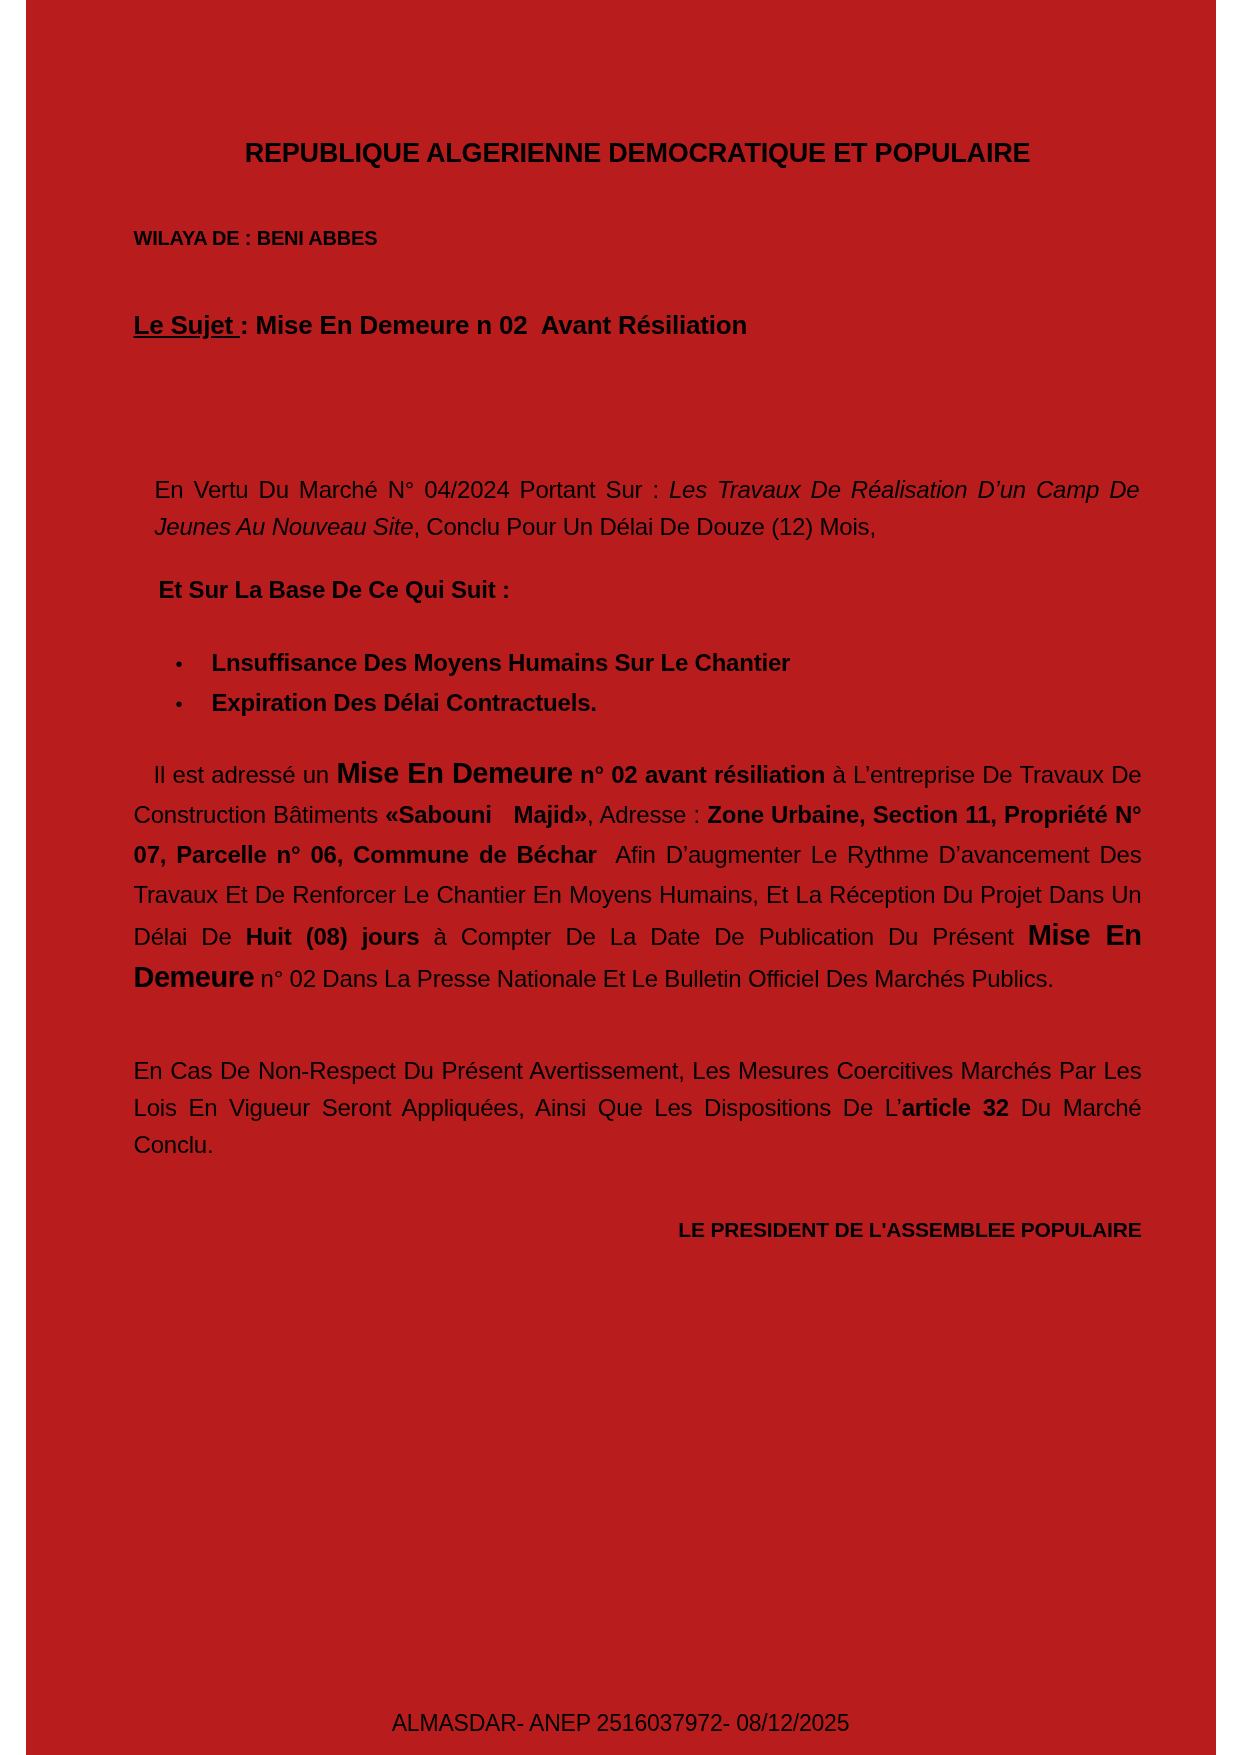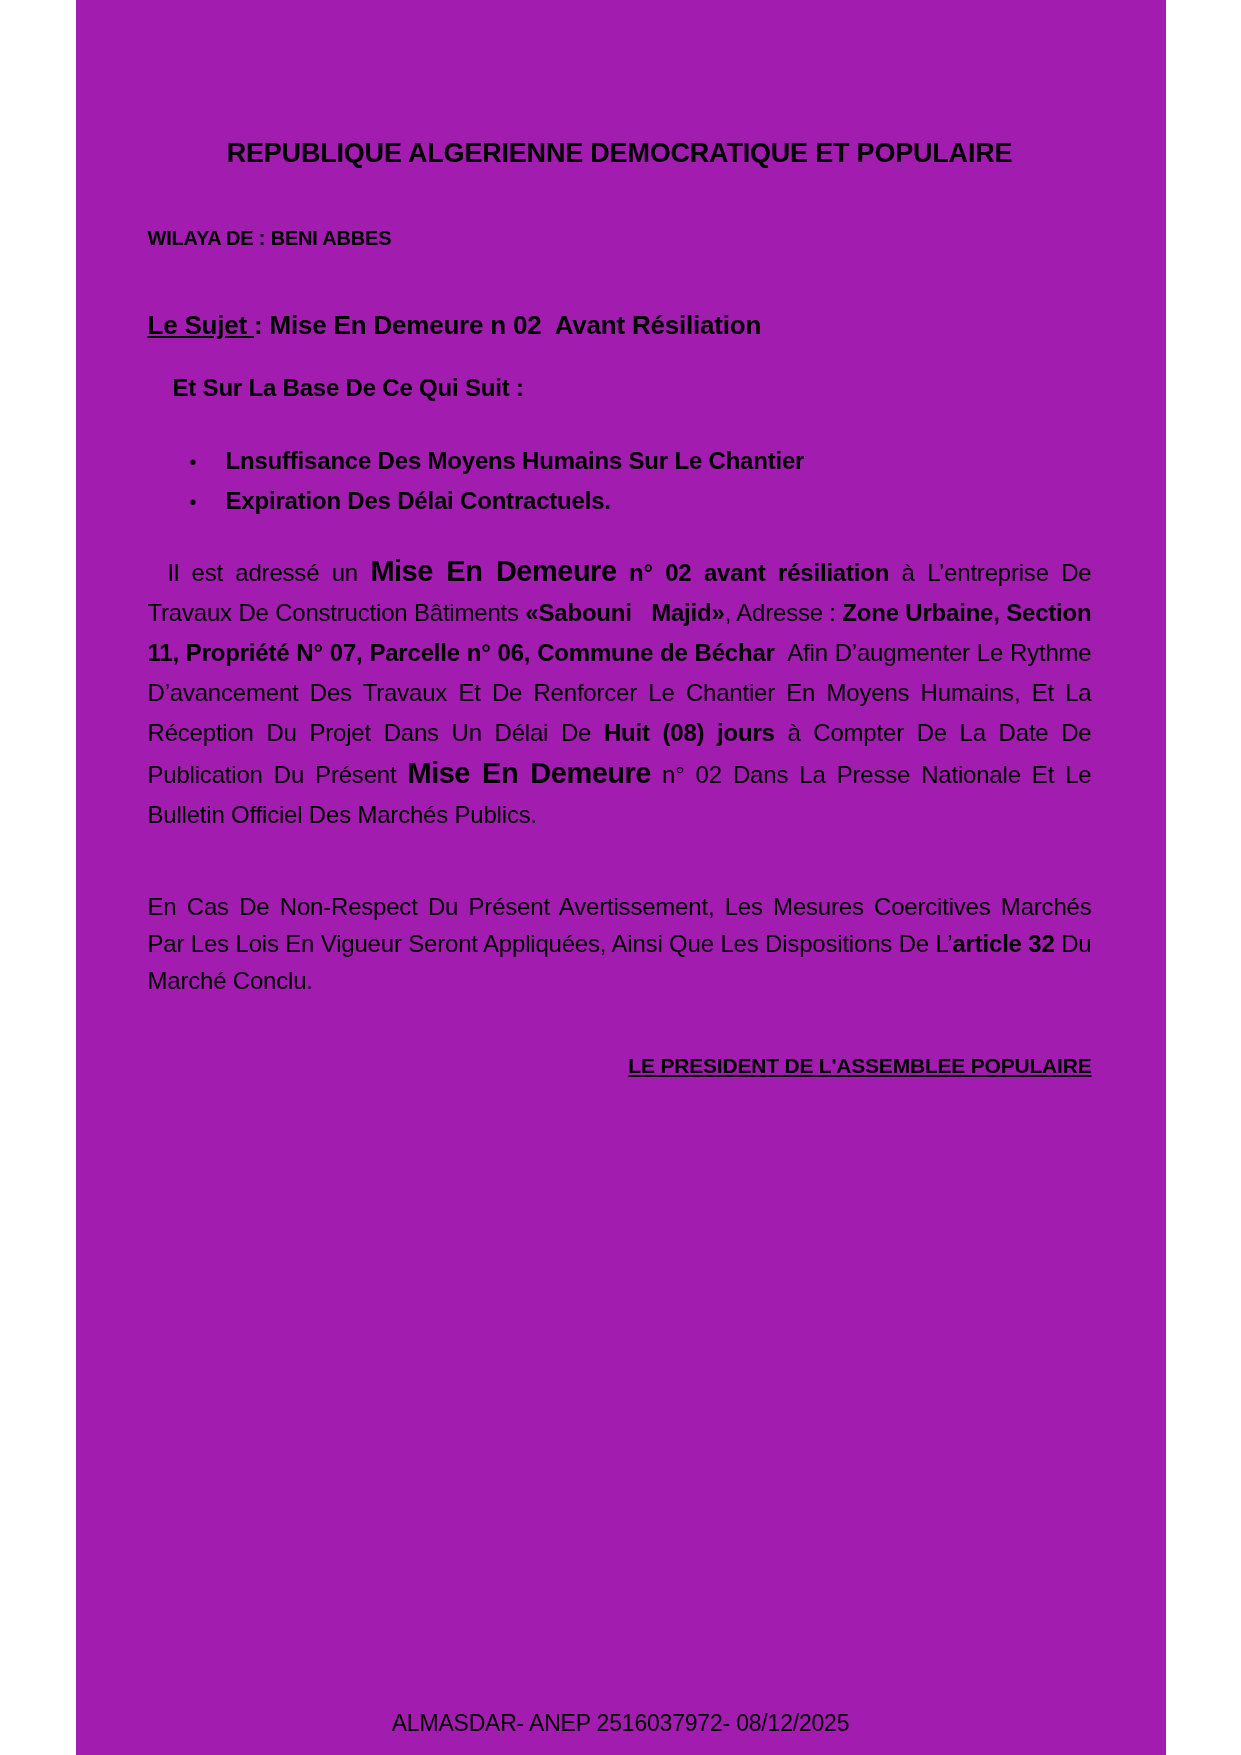--- a/index.html
+++ b/index.html
@@ -2,29 +2,29 @@
 <html><head>
 <meta charset="utf-8">
 <style>
   html, body {
     margin: 0;
     padding: 0;
     background: #ffffff;
   }
   .page {
     position: relative;
-    width: 1090px;
+    width: 1190px;
     height: 1755px;
     margin: 0 auto;
-    background: #a21caf;
+    background: #b91c1c;
     color: #000000;
     font-family: "Liberation Sans", "DejaVu Sans", sans-serif;
     letter-spacing: -0.2px;
     box-sizing: border-box;
-    padding: 138px 74px 0 72px;
+    padding: 138px 74px 0 108px;
     overflow: hidden;
   }
   .republic-title {
     text-align: center;
     font-weight: bold;
     font-size: 27px;
     line-height: 1.15;
     white-space: nowrap;
   }
   .admin-block {
@@ -95,21 +95,20 @@
     letter-spacing: -0.5px;
   }
   .warning {
     margin-top: 53px !important;
   }
   .signature {
     margin-top: 55px;
     text-align: right;
     font-weight: bold;
     font-size: 21px;
-    text-decoration: underline;
     letter-spacing: -0.2px;
   }
   .footer {
     position: absolute;
     left: 0;
     right: 0;
     bottom: 18px;
     text-align: center;
     font-size: 23px;
     font-weight: normal;
@@ -122,20 +121,21 @@
 <div class="page">
 
   <div class="republic-title">REPUBLIQUE ALGERIENNE DEMOCRATIQUE ET POPULAIRE</div>
 
   <div class="admin-block">
     <div class="admin-line">WILAYA DE : BENI ABBES</div>
   </div>
 
   <h1 class="subject"><span class="subject-label">Le Sujet </span><span>: </span><span>Mise En Demeure n 02&nbsp; Avant Résiliation</span></h1>
 
+  <p class="body-text intro"><span>En Vertu Du Marché N° 04/2024 Portant Sur : </span><span class="italic">Les Travaux De Réalisation D’un Camp De Jeunes Au Nouveau Site</span><span>, Conclu Pour Un Délai De Douze (12) Mois,</span></p>
 
   <p class="basis-heading">Et Sur La Base De Ce Qui Suit :</p>
 
   <ul class="basis-list">
     <li>Lnsuffisance Des Moyens Humains Sur Le Chantier</li>
     <li>Expiration Des Délai Contractuels.</li>
   </ul>
 
   <p class="body-text notice"><span>Il est adressé un </span><span class="big-bold">Mise En Demeure</span><span class="bold"> n° 02 avant résiliation</span><span> à L’entreprise De Travaux De Construction Bâtiments </span><span class="bold">«Sabouni&nbsp;&nbsp; Majid»</span><span>, Adresse : </span><span class="bold">Zone Urbaine, Section 11, Propriété N° 07, Parcelle n° 06, Commune de Béchar</span><span>&nbsp; Afin D’augmenter Le Rythme D’avancement Des Travaux Et De Renforcer Le Chantier En Moyens Humains, Et La Réception Du Projet Dans Un Délai De </span><span class="bold">Huit (08) jours</span><span> à Compter De La Date De Publication Du Présent </span><span class="big-bold">Mise En Demeure</span><span> n° 02 Dans La Presse Nationale Et Le Bulletin Officiel Des Marchés Publics.</span></p>
 

